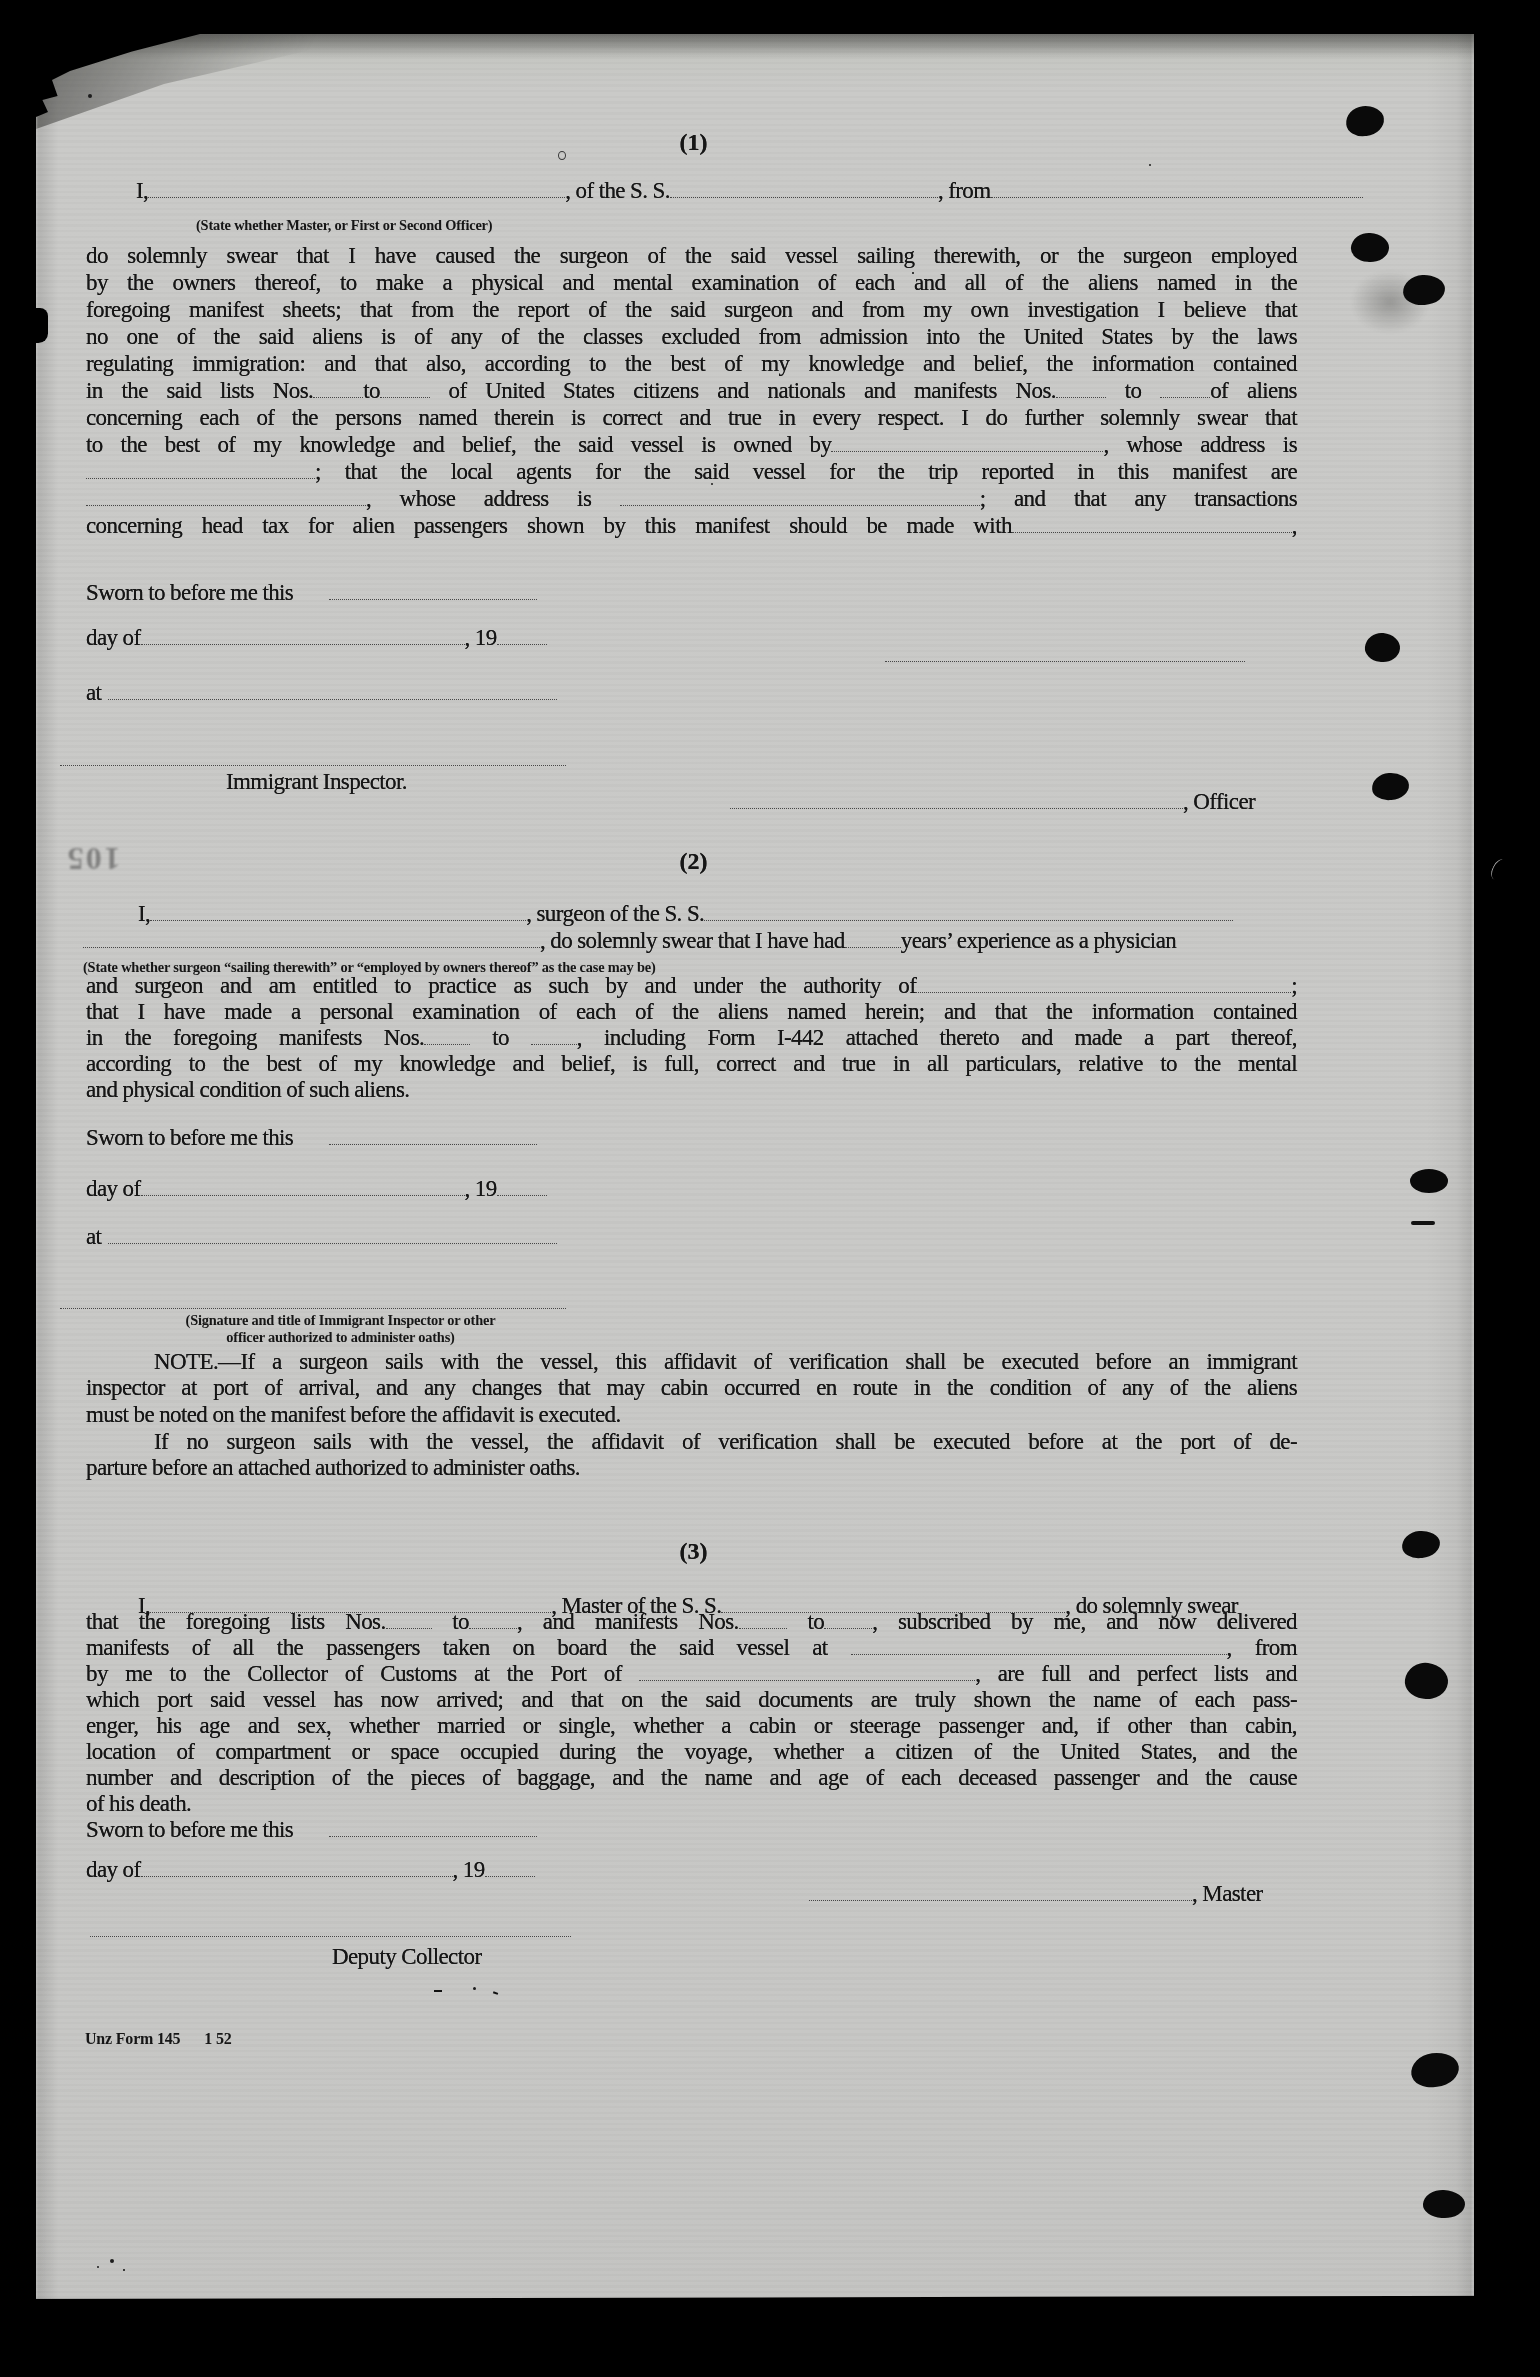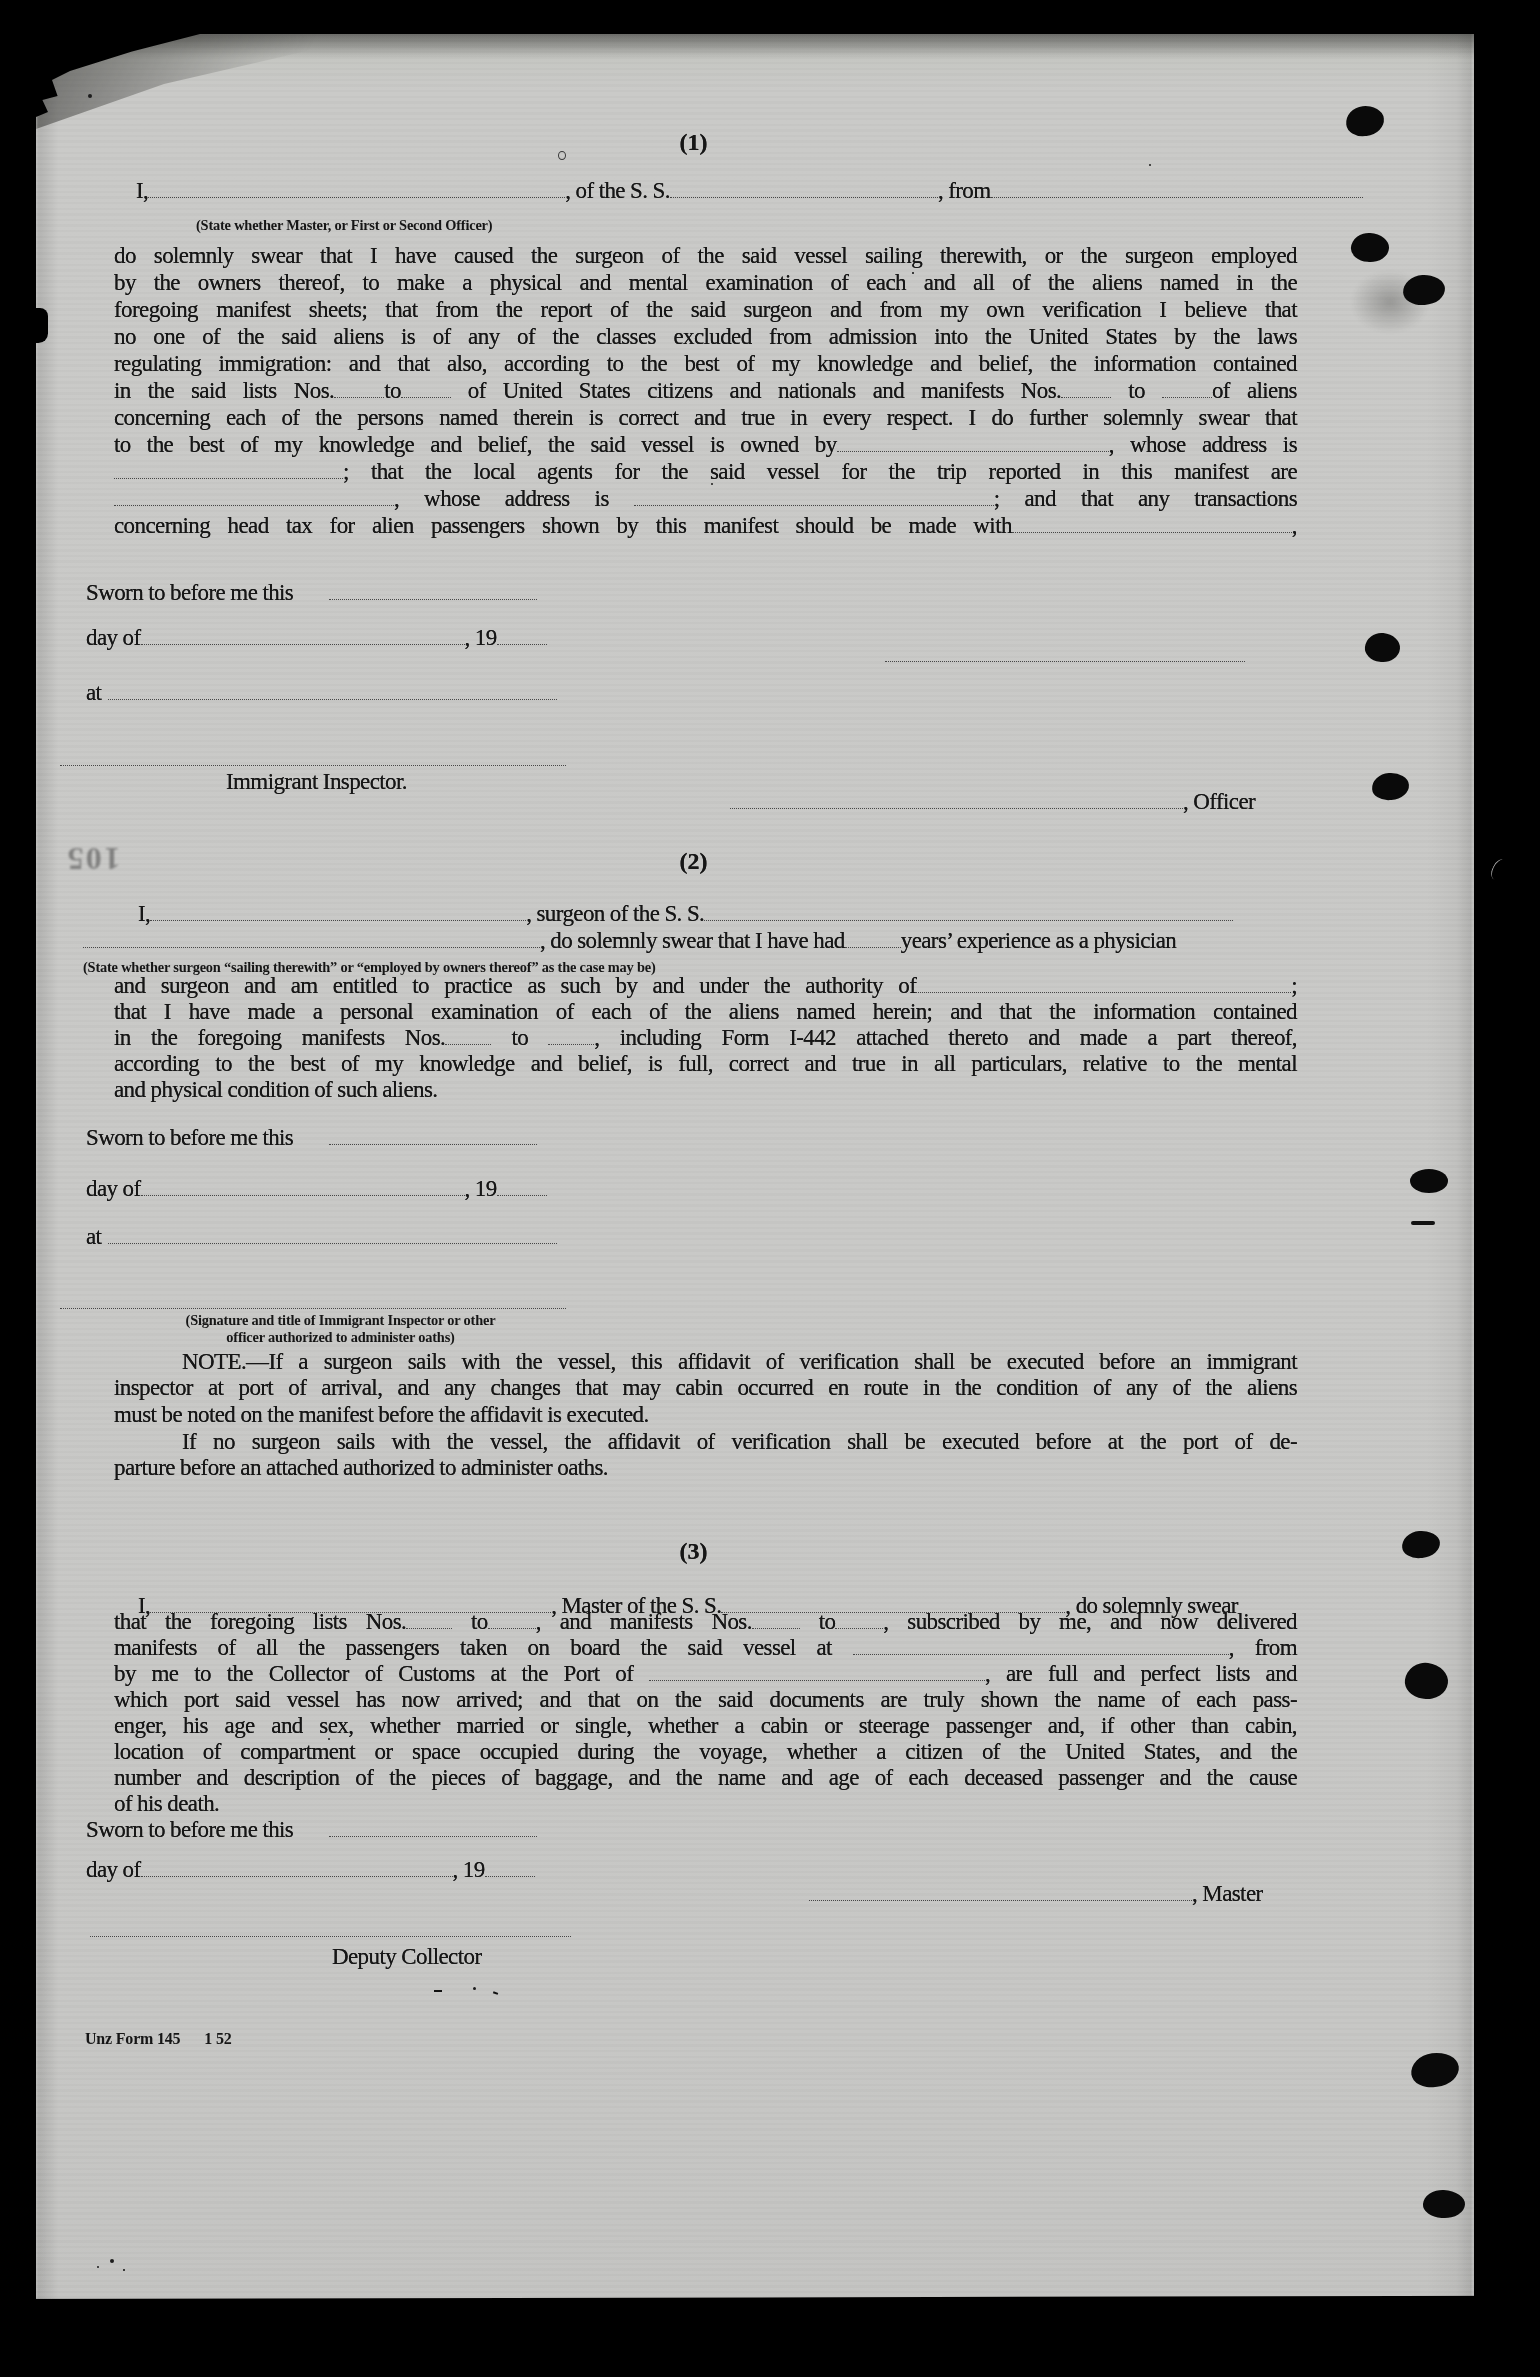--- a/index.html
+++ b/index.html
@@ -20,21 +20,21 @@
   .scanlines{position:absolute;inset:0;background:repeating-linear-gradient(180deg,rgba(0,0,0,.015) 0 2.4px,rgba(255,255,255,.02) 2.4px 5.6px);pointer-events:none;}
   .topband{position:absolute;left:0;top:0;width:100%;height:24px;background:linear-gradient(180deg,rgba(35,35,32,.45),rgba(35,35,32,0));}
   .shade{position:absolute;left:0;top:0;width:344px;height:100px;
     background:linear-gradient(115deg,rgba(45,45,42,.6),rgba(45,45,42,0) 72%);
     clip-path:polygon(0 0,344px 0,128px 50px,0 95px);filter:blur(1.6px);}
   .torn{position:absolute;left:0;top:0;width:200px;height:90px;background:#000;
     clip-path:polygon(0 0,164px 0,96px 17.6px,34px 37px,16px 46px,21.6px 62px,6.4px 66px,12px 78px,0 83px);}
   .notch{position:absolute;left:0;top:274px;width:12px;height:35px;background:#000;border-radius:0 8px 9.6px 0;}
   .row{position:absolute;white-space:nowrap;font-size:23px;letter-spacing:-0.6px;line-height:26.4px;text-shadow:0 0 0.4px rgba(10,10,10,.85);}
   .para{position:absolute;font-size:23px;letter-spacing:-0.6px;text-shadow:0 0 0.4px rgba(10,10,10,.85);}
-  .para .ln{text-align:justify;text-align-last:justify;margin-left:28px;}
+  .para .ln{text-align:justify;text-align-last:justify;}
   .para .ln.noj{text-align-last:left;}
   .num{font-size:24px;font-weight:bold;letter-spacing:0;}
   .small{font-size:14.4px;font-weight:bold;letter-spacing:-0.2px;line-height:17px;text-shadow:none;}
   .blank{display:inline-block;height:1.6px;border-bottom:1.6px dotted #474747;}
   .sp{display:inline-block;height:1.6px;}
   .rule{position:absolute;height:0;border-bottom:1.6px dotted #474747;}
   .blob{position:absolute;background:#0a0a0a;border-radius:48% 52% 50% 46%/55% 48% 52% 45%;}
   .smudge{position:absolute;background:radial-gradient(ellipse at center,rgba(40,40,38,.30),rgba(40,40,38,0) 70%);filter:blur(1.6px);}
   .speck{position:absolute;background:#1d1d1d;border-radius:50%;}
   .ring{position:absolute;border:1.6px solid #3a3a3a;border-radius:50%;background:transparent;}
@@ -52,21 +52,21 @@
   <div class="shade"></div>
   <div class="torn"></div>
   <div class="notch"></div>
 
   <div class="row num" style="left:52px;top:95px;width:1211px;text-align:center">(1)</div>
   <div class="row" style="left:100px;top:144px">I,<span class="blank" style="width:417px"></span>, of the S. S.<span class="blank" style="width:268px"></span>, from<span class="blank" style="width:372px"></span></div>
   <div class="row small" style="left:160px;top:183px">(State whether Master, or First or Second Officer)</div>
   <div class="para" style="left:50px;top:208px;width:1211px;line-height:27px">
       <div class="ln">do solemnly swear that I have caused the surgeon of the said vessel sailing therewith, or the surgeon employed</div>
       <div class="ln">by the owners thereof, to make a physical and mental examination of each and all of the aliens named in the</div>
-      <div class="ln">foregoing manifest sheets; that from the report of the said surgeon and from my own verification I believe that</div>
+      <div class="ln">foregoing manifest sheets; that from the report of the said surgeon and from my own investigation I believe that</div>
       <div class="ln">no one of the said aliens is of any of the classes excluded from admission into the United States by the laws</div>
       <div class="ln">regulating immigration: and that also, according to the best of my knowledge and belief, the information contained</div>
       <div class="ln">in the said lists Nos.<span class="blank" style="width:50px"></span>to<span class="blank" style="width:50px"></span> of United States citizens and nationals and manifests Nos.<span class="blank" style="width:50px"></span> to <span class="blank" style="width:50px"></span>of aliens</div>
       <div class="ln">concerning each of the persons named therein is correct and true in every respect. I do further solemnly swear that</div>
       <div class="ln">to the best of my knowledge and belief, the said vessel is owned by<span class="blank" style="width:272px"></span>, whose address is</div>
       <div class="ln"><span class="blank" style="width:229px"></span>; that the local agents for the said vessel for the trip reported in this manifest are</div>
       <div class="ln"><span class="blank" style="width:280px"></span>, whose address is <span class="blank" style="width:360px"></span>; and that any transactions</div>
       <div class="ln">concerning head tax for alien passengers shown by this manifest should be made with<span class="blank" style="width:280px"></span>,</div>
     </div>
   <div class="row" style="left:50px;top:546px">Sworn to before me this<span class="sp" style="width:36px"></span><span class="blank" style="width:208px"></span></div>

